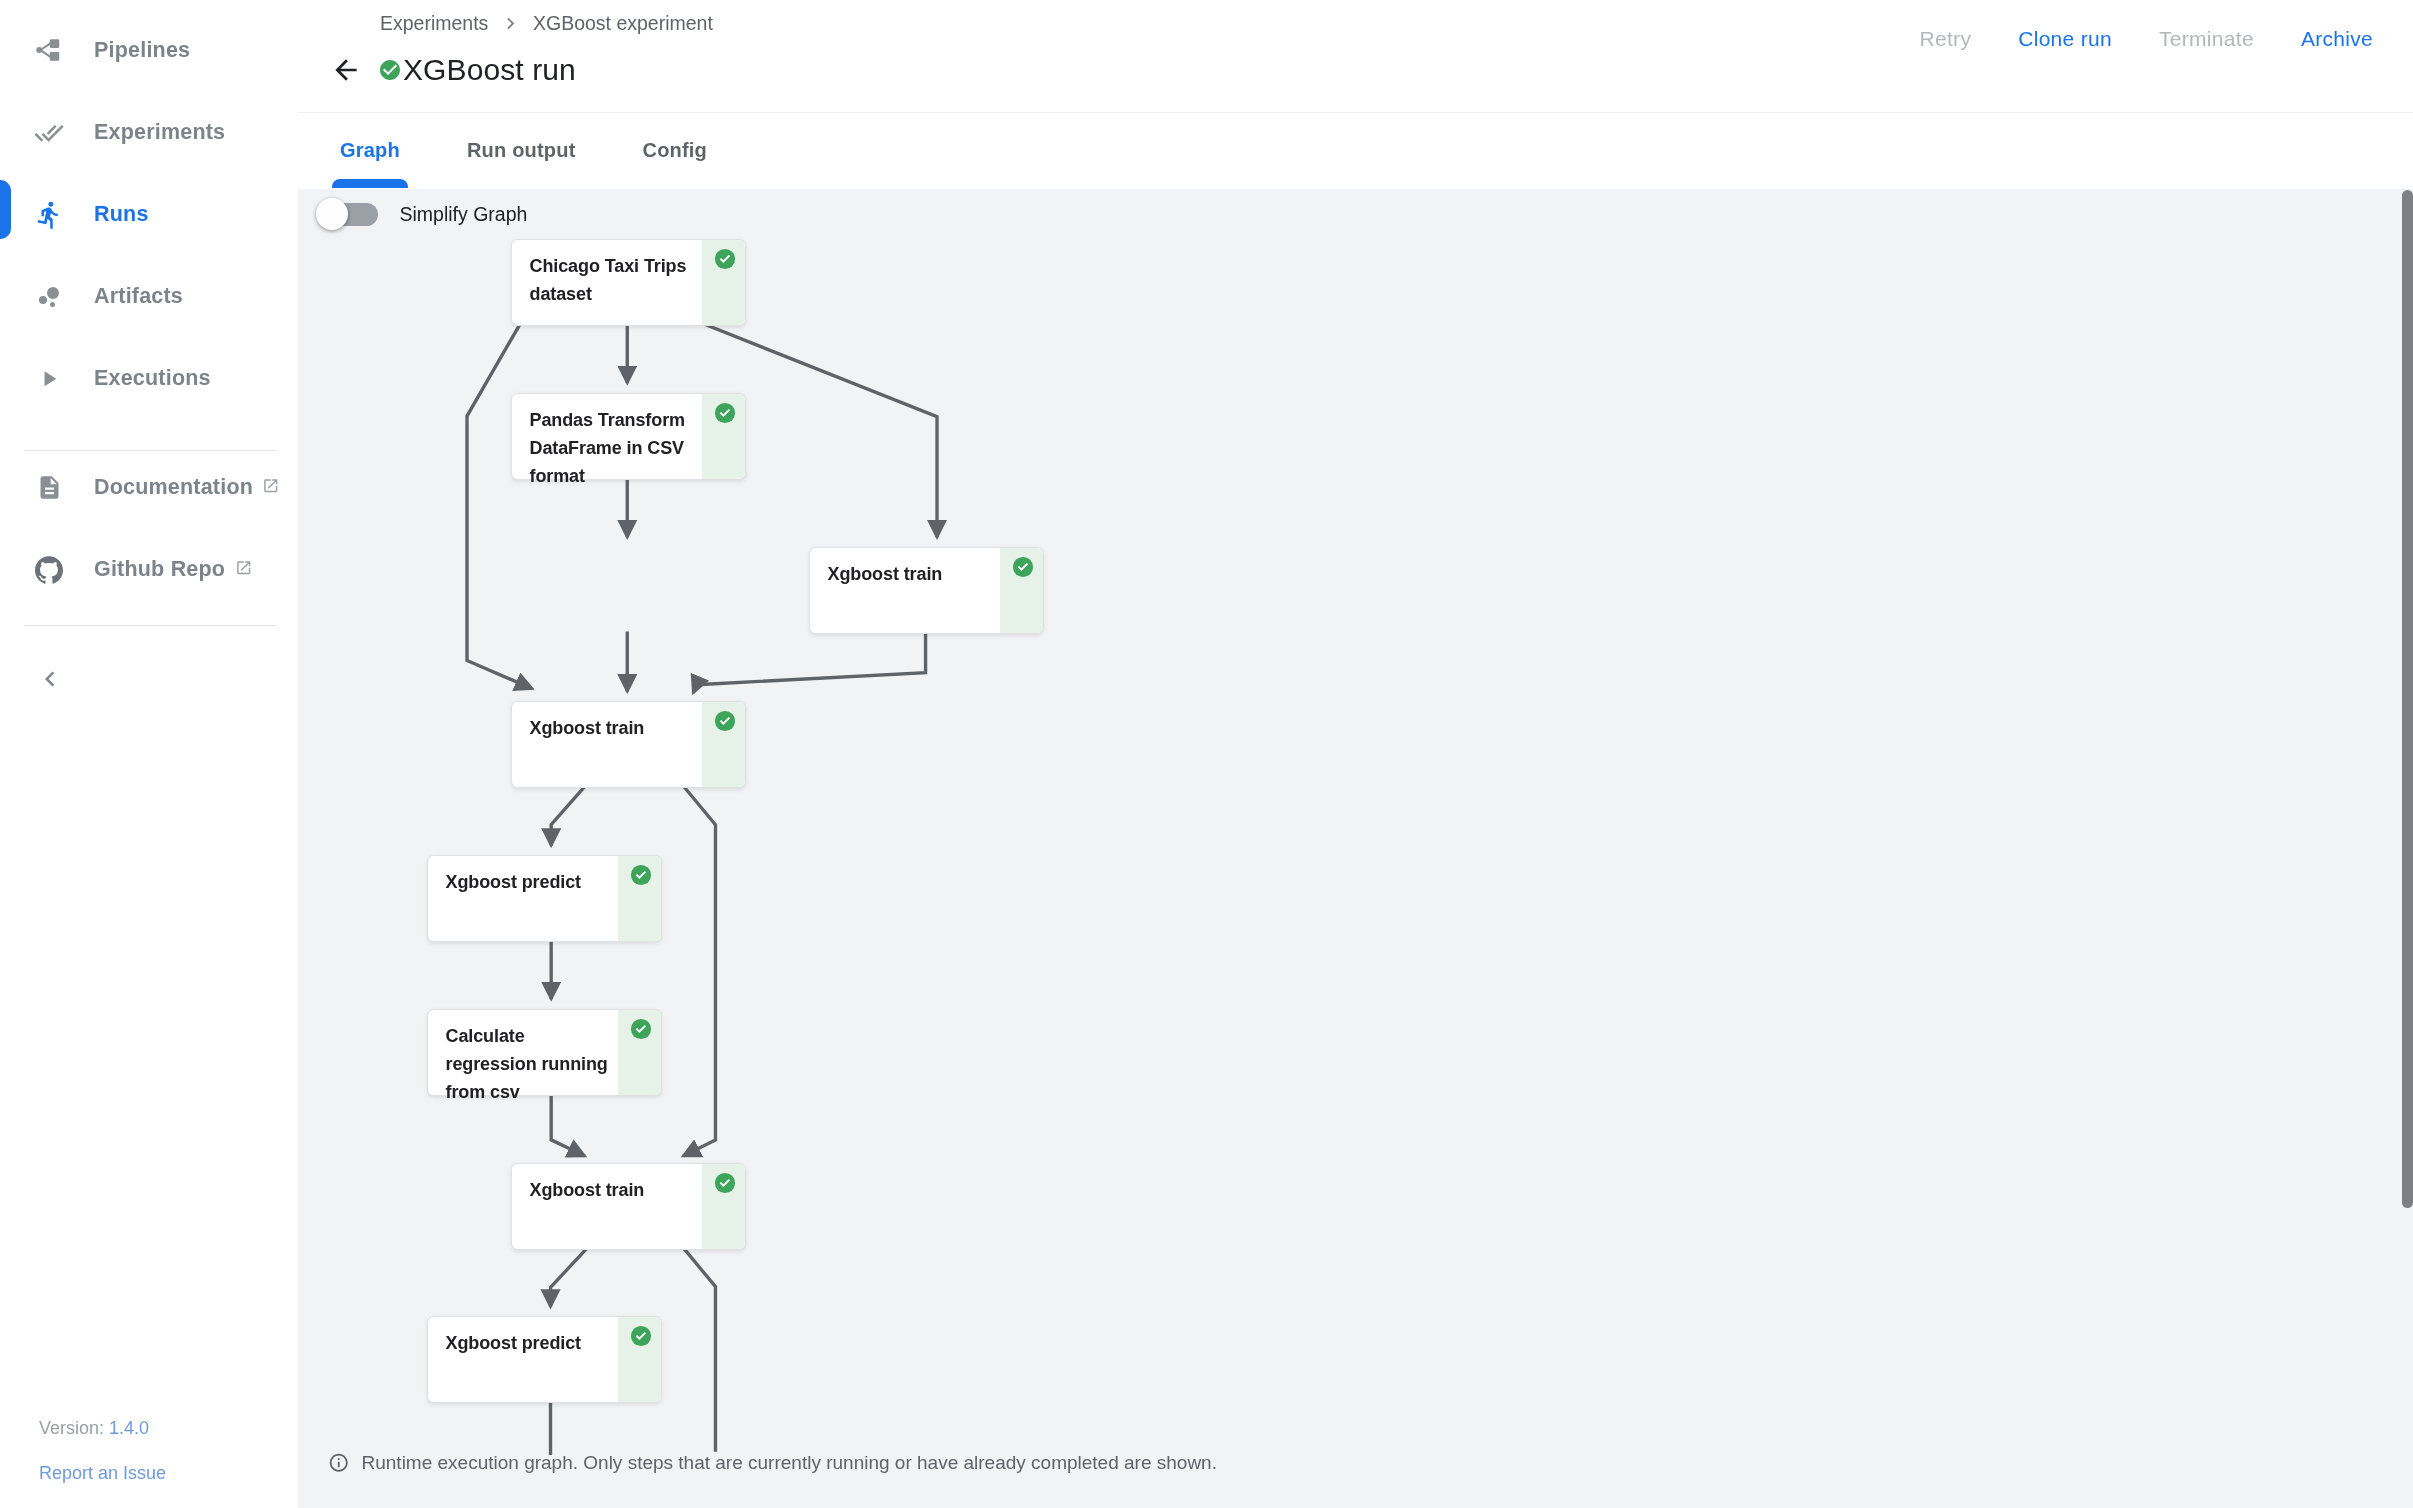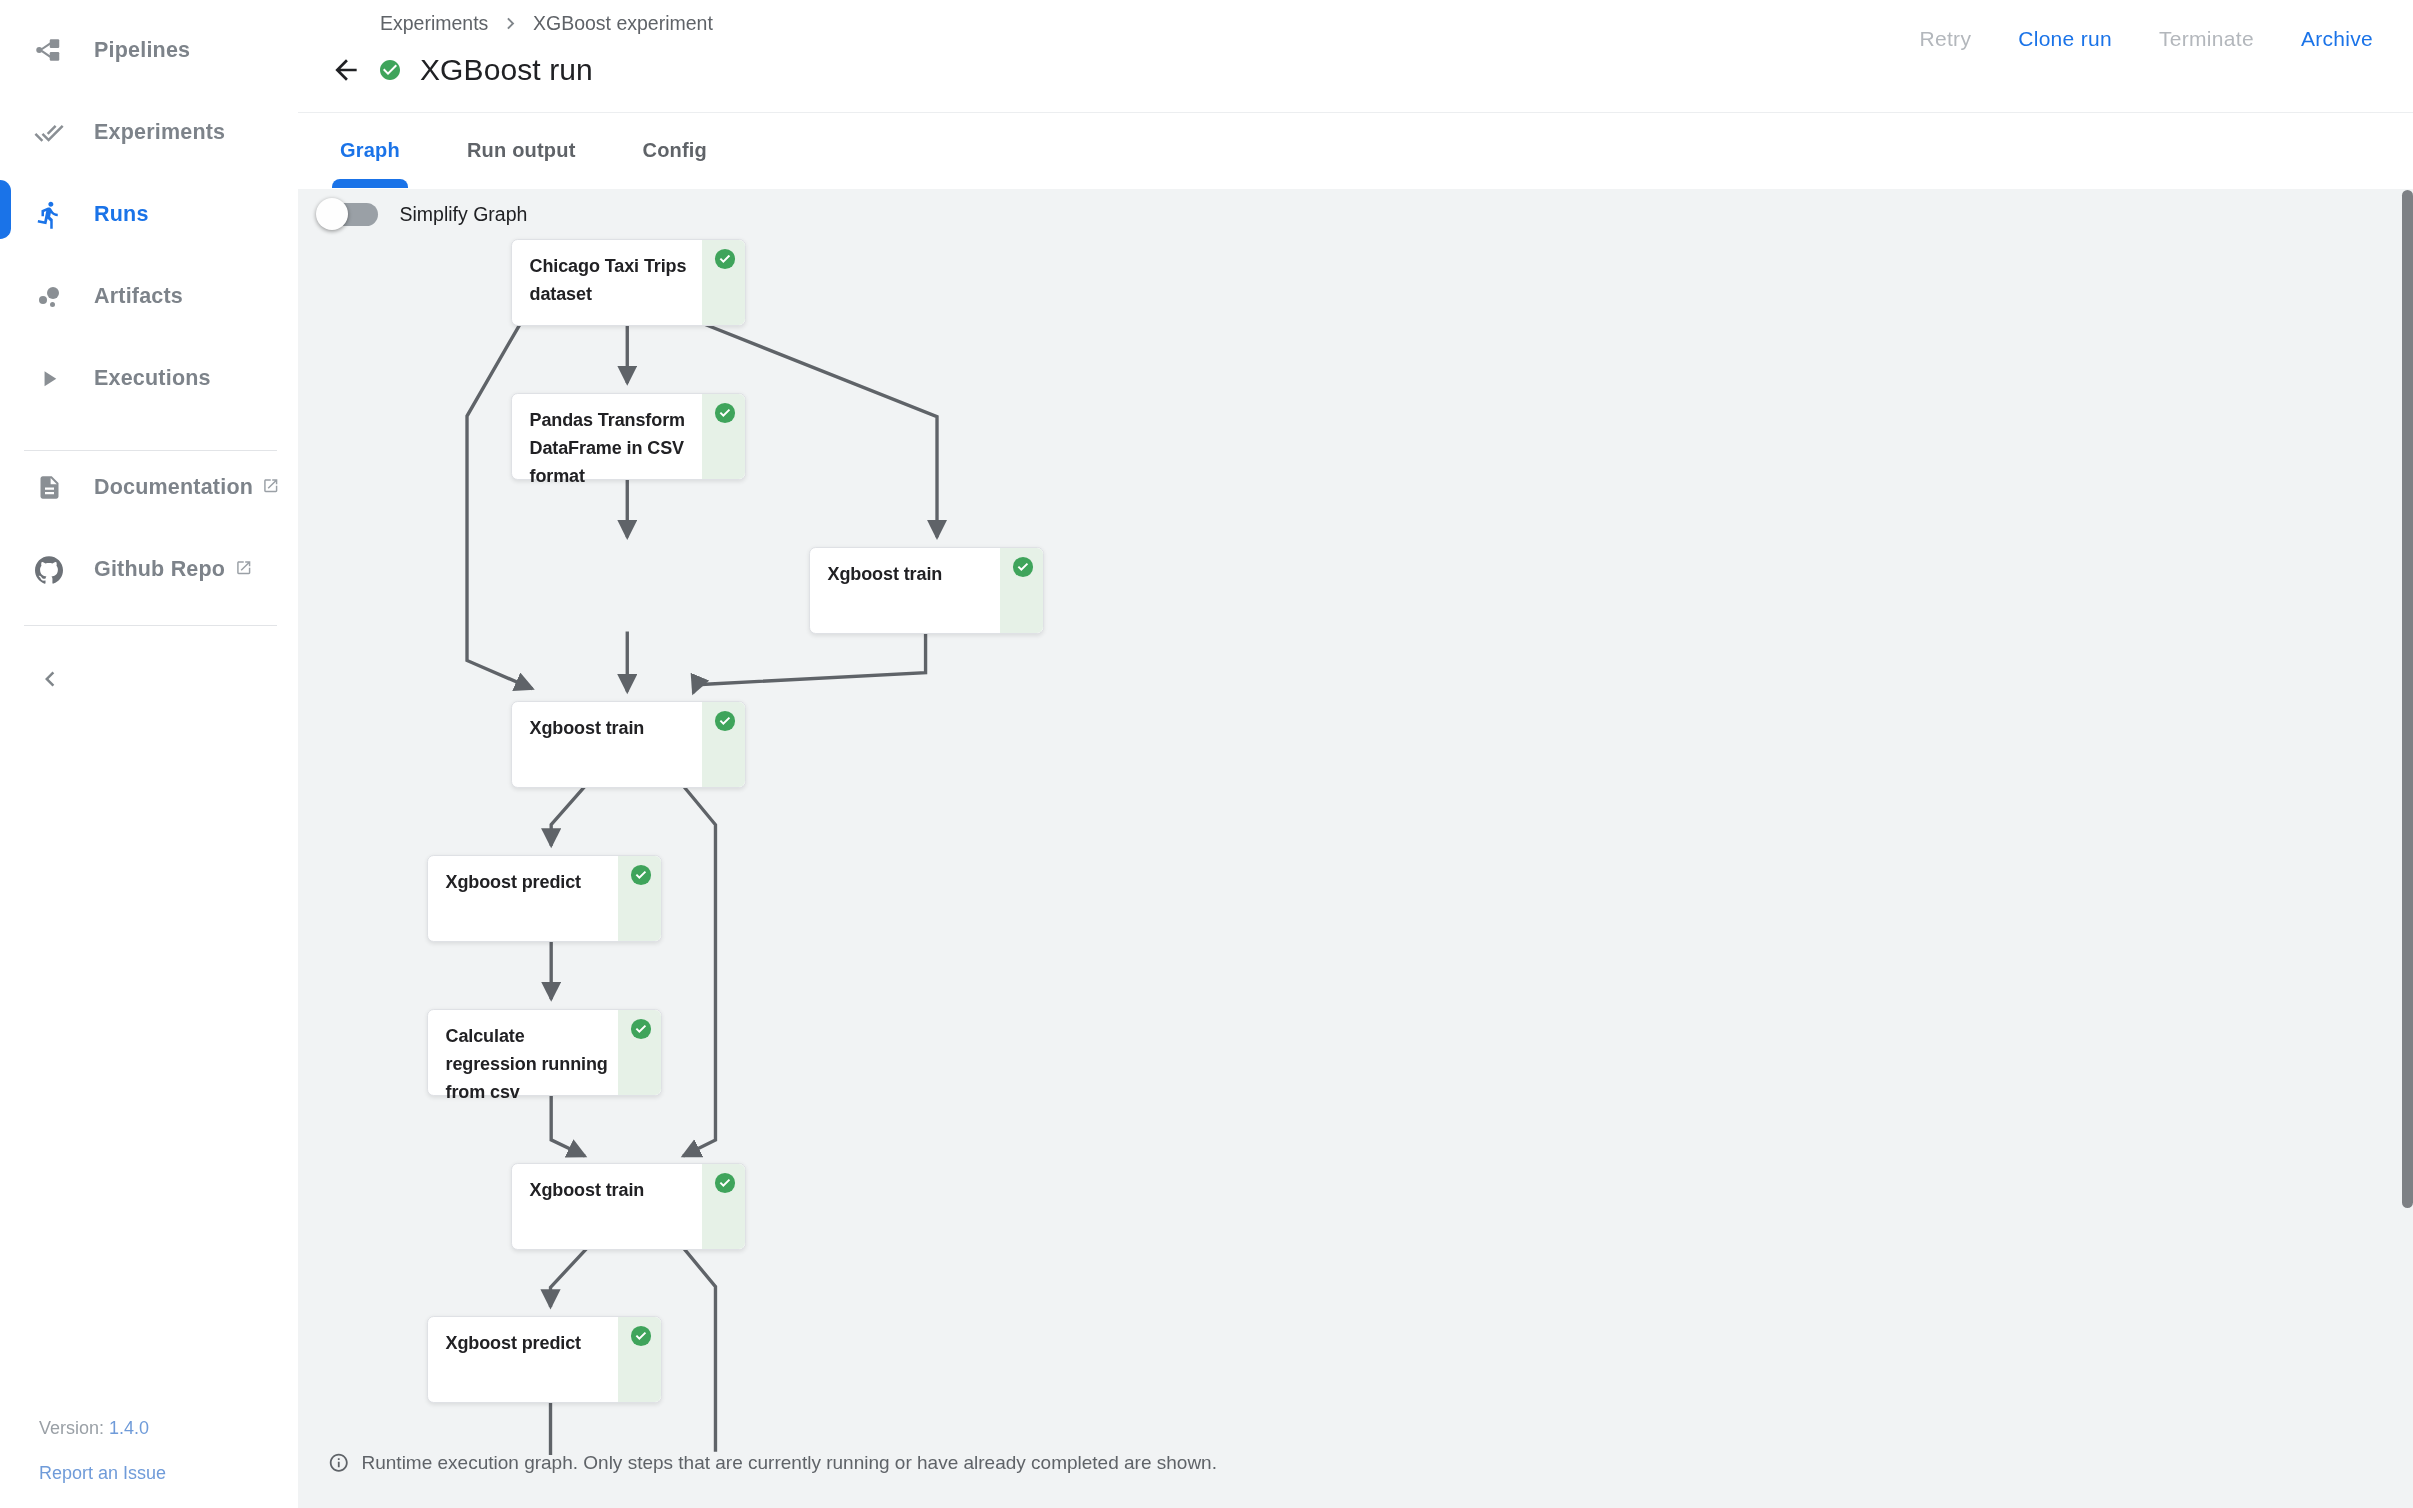--- a/index.html
+++ b/index.html
@@ -29,21 +29,21 @@
   .header{position:absolute;left:298px;top:0;width:2115px;height:189px;background:#fff;}
   .breadcrumb{position:absolute;left:82px;top:12px;display:flex;align-items:center;font-size:19.5px;color:#5f6368;}
   .breadcrumb .crumb{cursor:pointer;}
   .breadcrumb .sep{width:23px;height:23px;margin:0 10.8px;}
   .breadcrumb .sep svg{width:23px;height:23px;fill:#80868b;}
   .title-row{position:absolute;left:32px;top:53px;display:flex;align-items:center;}
   .back-btn{width:32px;height:32px;cursor:pointer;}
   .back-btn svg{width:32px;height:32px;fill:#202124;}
   .status-ic{width:24px;height:24px;margin-left:16px;}
   .status-ic svg{width:24px;height:24px;fill:#3fa45b;}
-  .page-title{margin-left:18px;font-size:30px;font-weight:400;color:#202124;letter-spacing:0.1px;}
+  .page-title{margin-left:1px;font-size:30px;font-weight:400;color:#202124;letter-spacing:0.1px;}
   .actions{position:absolute;right:40px;top:27px;display:flex;gap:47px;align-items:center;}
   .action-btn{font-size:21px;font-weight:400;color:#1a73e8;letter-spacing:0.3px;cursor:pointer;background:none;border:none;font-family:inherit;padding:0;}
   .action-btn.disabled{color:#b3b7bc;cursor:default;}
   .header-divider{position:absolute;left:0;top:112px;width:2115px;height:1.3px;background:#eceef0;}
   .tabs{position:absolute;left:38px;top:113px;height:75px;display:flex;align-items:flex-end;}
   .tab{position:relative;height:75px;display:flex;align-items:center;padding:0 4px;margin-right:59px;
        font-size:20px;font-weight:700;color:#5f6368;cursor:pointer;letter-spacing:0.2px;}
   .tab.active{color:#1a73e8;}
   .tab .indicator{position:absolute;left:-4px;right:-4px;bottom:0;height:9.4px;background:#1a73e8;border-radius:8px 8px 0 0;display:none;}
   .tab.active .indicator{display:block;}

